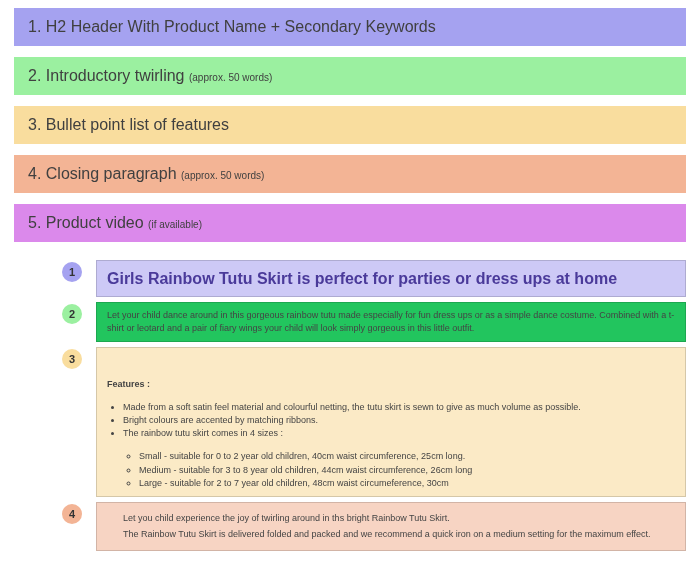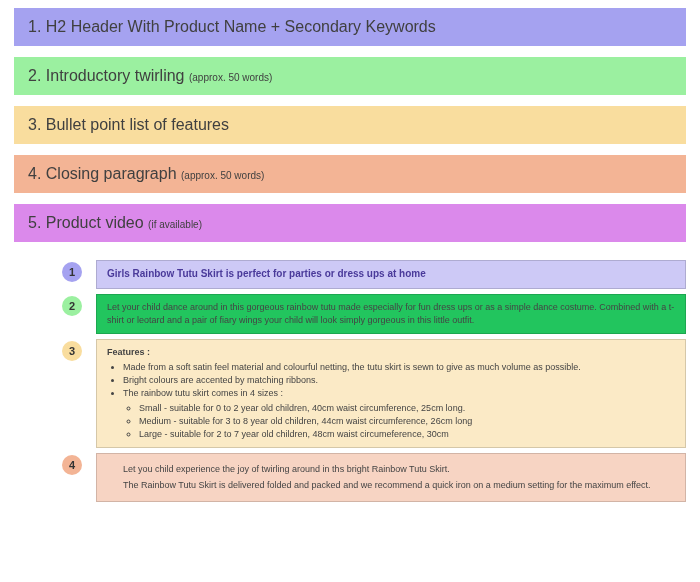--- a/index.html
+++ b/index.html
@@ -36,29 +36,29 @@
     color: #333;
   }
   .ex-box {
     flex: 1;
     padding: 6px 10px;
     border: 1px solid rgba(0,0,0,0.15);
     font-size: 9px;
     color: #444;
     line-height: 1.45;
   }
-  .ex-title { font-size: 10px; font-weight: 600; color: #4a3a9a; }
+  .ex-title { font-size: 16px; font-weight: 600; color: #4a3a9a; }
   .ex-box.bg-purple { background:#cdc9f6; }
   .ex-box.bg-green  { background:#22c55e; }
   .ex-box.bg-yellow { background:#fbeac6; }
   .ex-box.bg-orange { background:#f7d4c3; }
-  .ex-box ul { list-style: disc; padding-left: 16px; margin-top:2px; }
+  .ex-box ul { list-style: disc; padding-left: 16px; margin-top:10px; }
   .ex-box ul ul { list-style: circle; }
   .ex-box p { margin: 3px 16px; }
-  .feat-label { font-weight:600; margin-bottom:2px; }
+  .feat-label { font-weight:600; margin-bottom:2px;margin-top:24px; }
 </style>
 </head>
 <body>
 
 <div class="legend-row bg-purple">
   <span>1.</span>
   <span>H2 Header With Product Name + Secondary Keywords</span>
 </div>
 <div class="legend-row bg-green">
   <span>2.</span>

